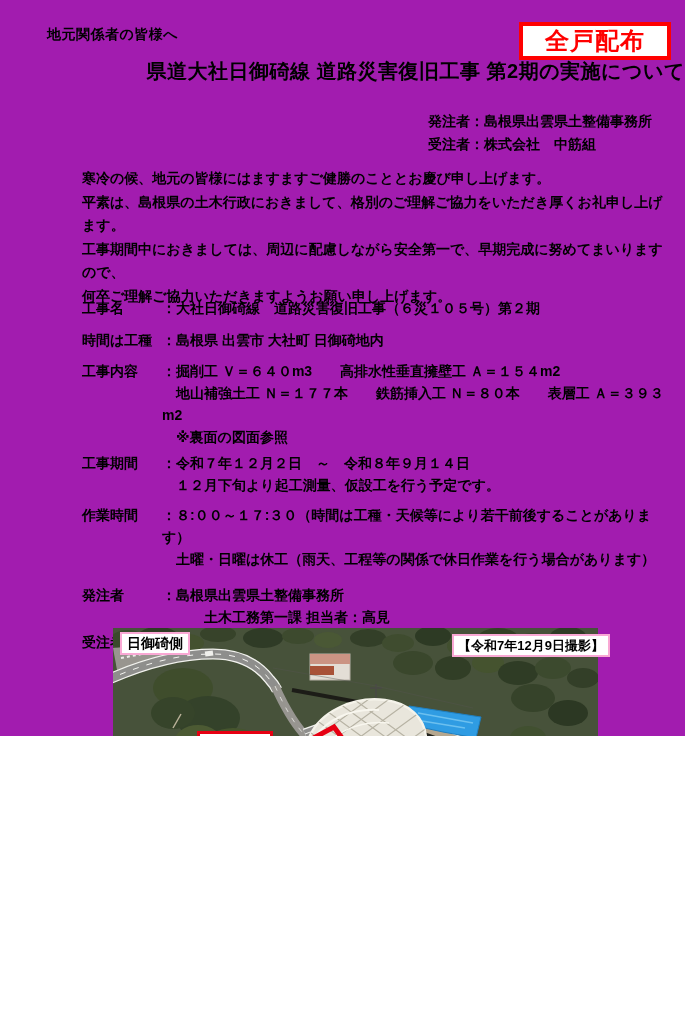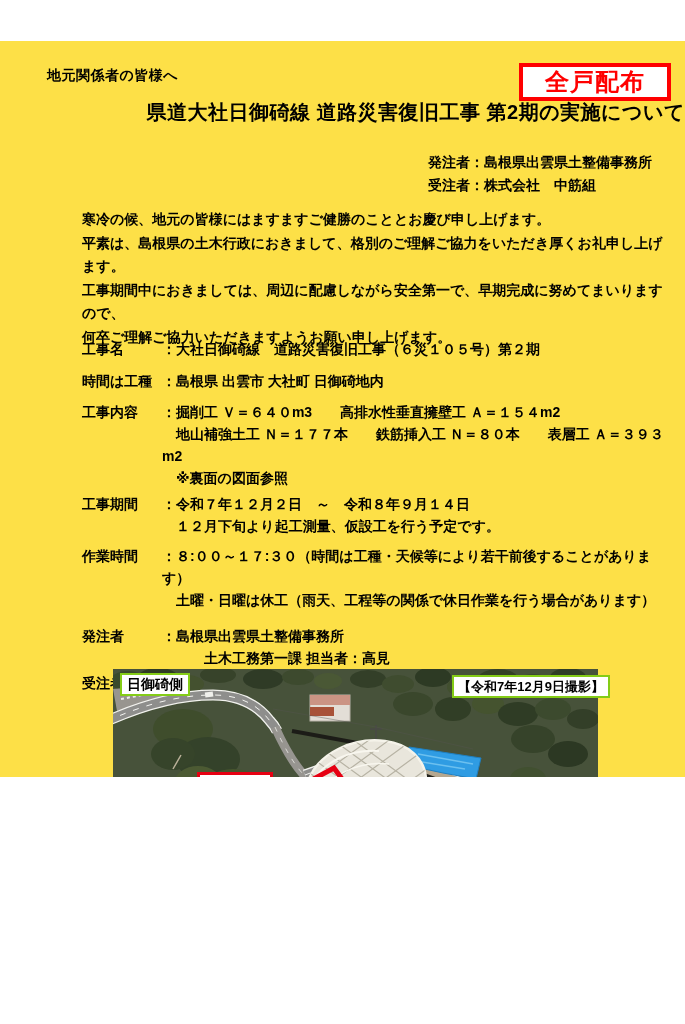--- a/index.html
+++ b/index.html
@@ -1,38 +1,38 @@
 <!DOCTYPE html>
 <html><head>
 <meta charset="utf-8">
 <style>
   html,body{margin:0;padding:0;background:#fff;}
   .page{
-    position:relative;width:685px;height:736px;background:#fde047;
+    position:relative;width:685px;height:736px;background:#a21caf;
     font-family:"Liberation Sans","DejaVu Sans",sans-serif;
-    font-weight:700;color:#000;overflow:hidden;margin-top:41px;
+    font-weight:700;color:#000;overflow:hidden;
   }
   .note{position:absolute;left:47px;top:26px;font-size:14px;letter-spacing:.5px;}
   .badge{
     position:absolute;left:519px;top:22px;border:4px solid #ff0000;color:#ff0000;
     font-size:24px;line-height:28px;padding:1px 22px;letter-spacing:1px;background:#fff;
   }
   .title{position:absolute;left:0;top:58px;width:100%;text-align:right;font-size:20px;letter-spacing:.5px;}
   .parties{position:absolute;left:428px;top:110px;font-size:14px;line-height:23px;white-space:pre-line;}
   .greeting{position:absolute;left:82px;top:167px;width:588px;font-size:14px;line-height:23.5px;}
   .details{position:absolute;left:82px;top:297px;width:586px;font-size:14px;}
   .d-row{display:flex;align-items:flex-start;}
   .d-label{width:80px;flex-shrink:0;line-height:22px;}
   .d-value{white-space:pre-line;line-height:22px;}
   .d-row.m1{margin-bottom:10px}.d-row.m2{margin-bottom:9px}.d-row.m3{margin-bottom:4px}
   .d-row.m4{margin-bottom:8px}.d-row.m5{margin-bottom:14px}.d-row.m6{margin-bottom:3px}
   .photo{position:absolute;left:113px;top:628px;width:485px;height:357px;background:#47523a;}
   .photo svg{position:absolute;left:0;top:0;}
   .ph-label{
-    position:absolute;background:#ffffff;border:2px solid #84cc16;font-size:14px;
+    position:absolute;background:#ffffff;border:2px solid #f9a8d4;font-size:14px;
     line-height:17px;padding:1px 5px;white-space:nowrap;
   }
   .ph-label.date{left:339px;top:6px;font-size:13px;padding:1px 4px;}
   .ph-label.tl{left:7px;top:4px;}
   .ph-label.br{left:383px;top:329px;}
   .ph-label.construction{left:84px;top:103px;border:3px solid #e60012;font-size:15px;}
   .ph-label.detour{left:403px;top:115px;border:3px solid #ffe100;padding-left:24px;}
 </style>
 </head>
 <body>

